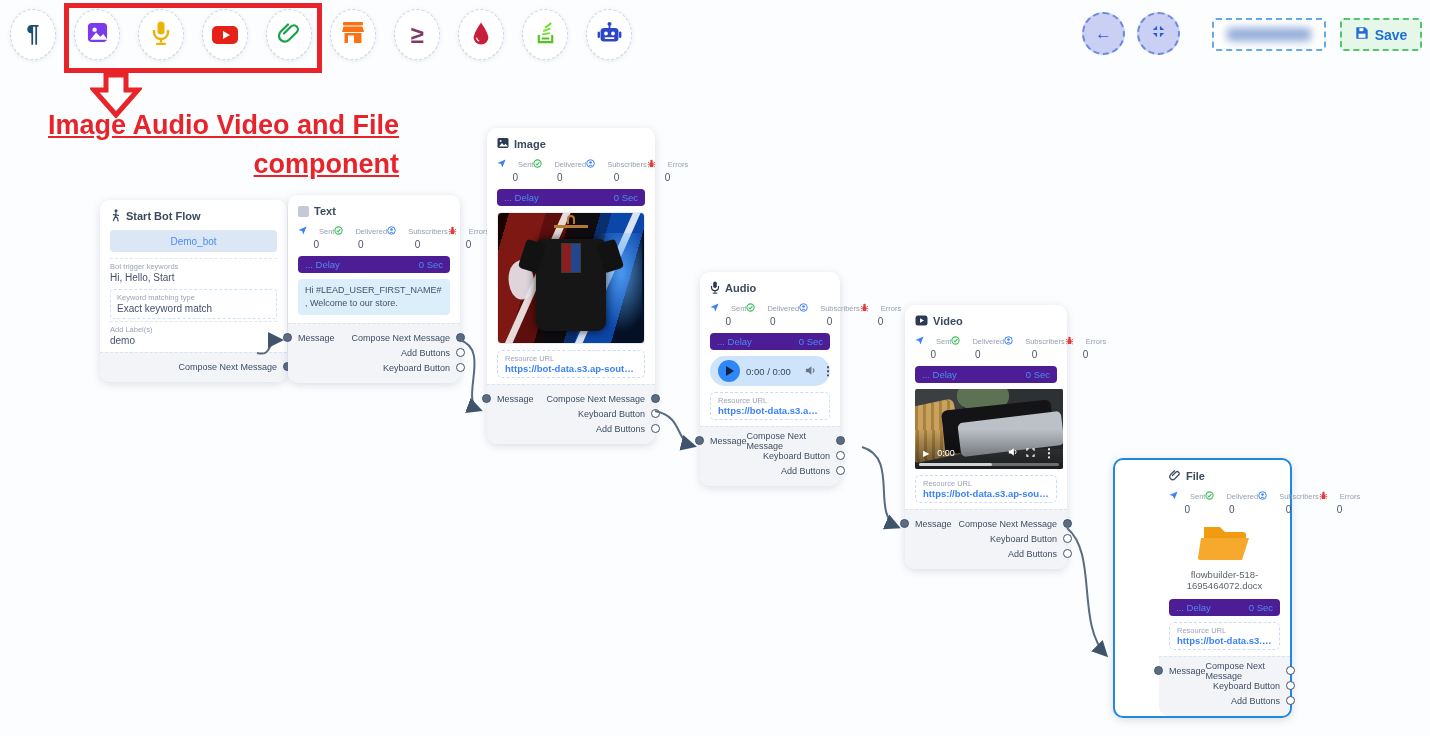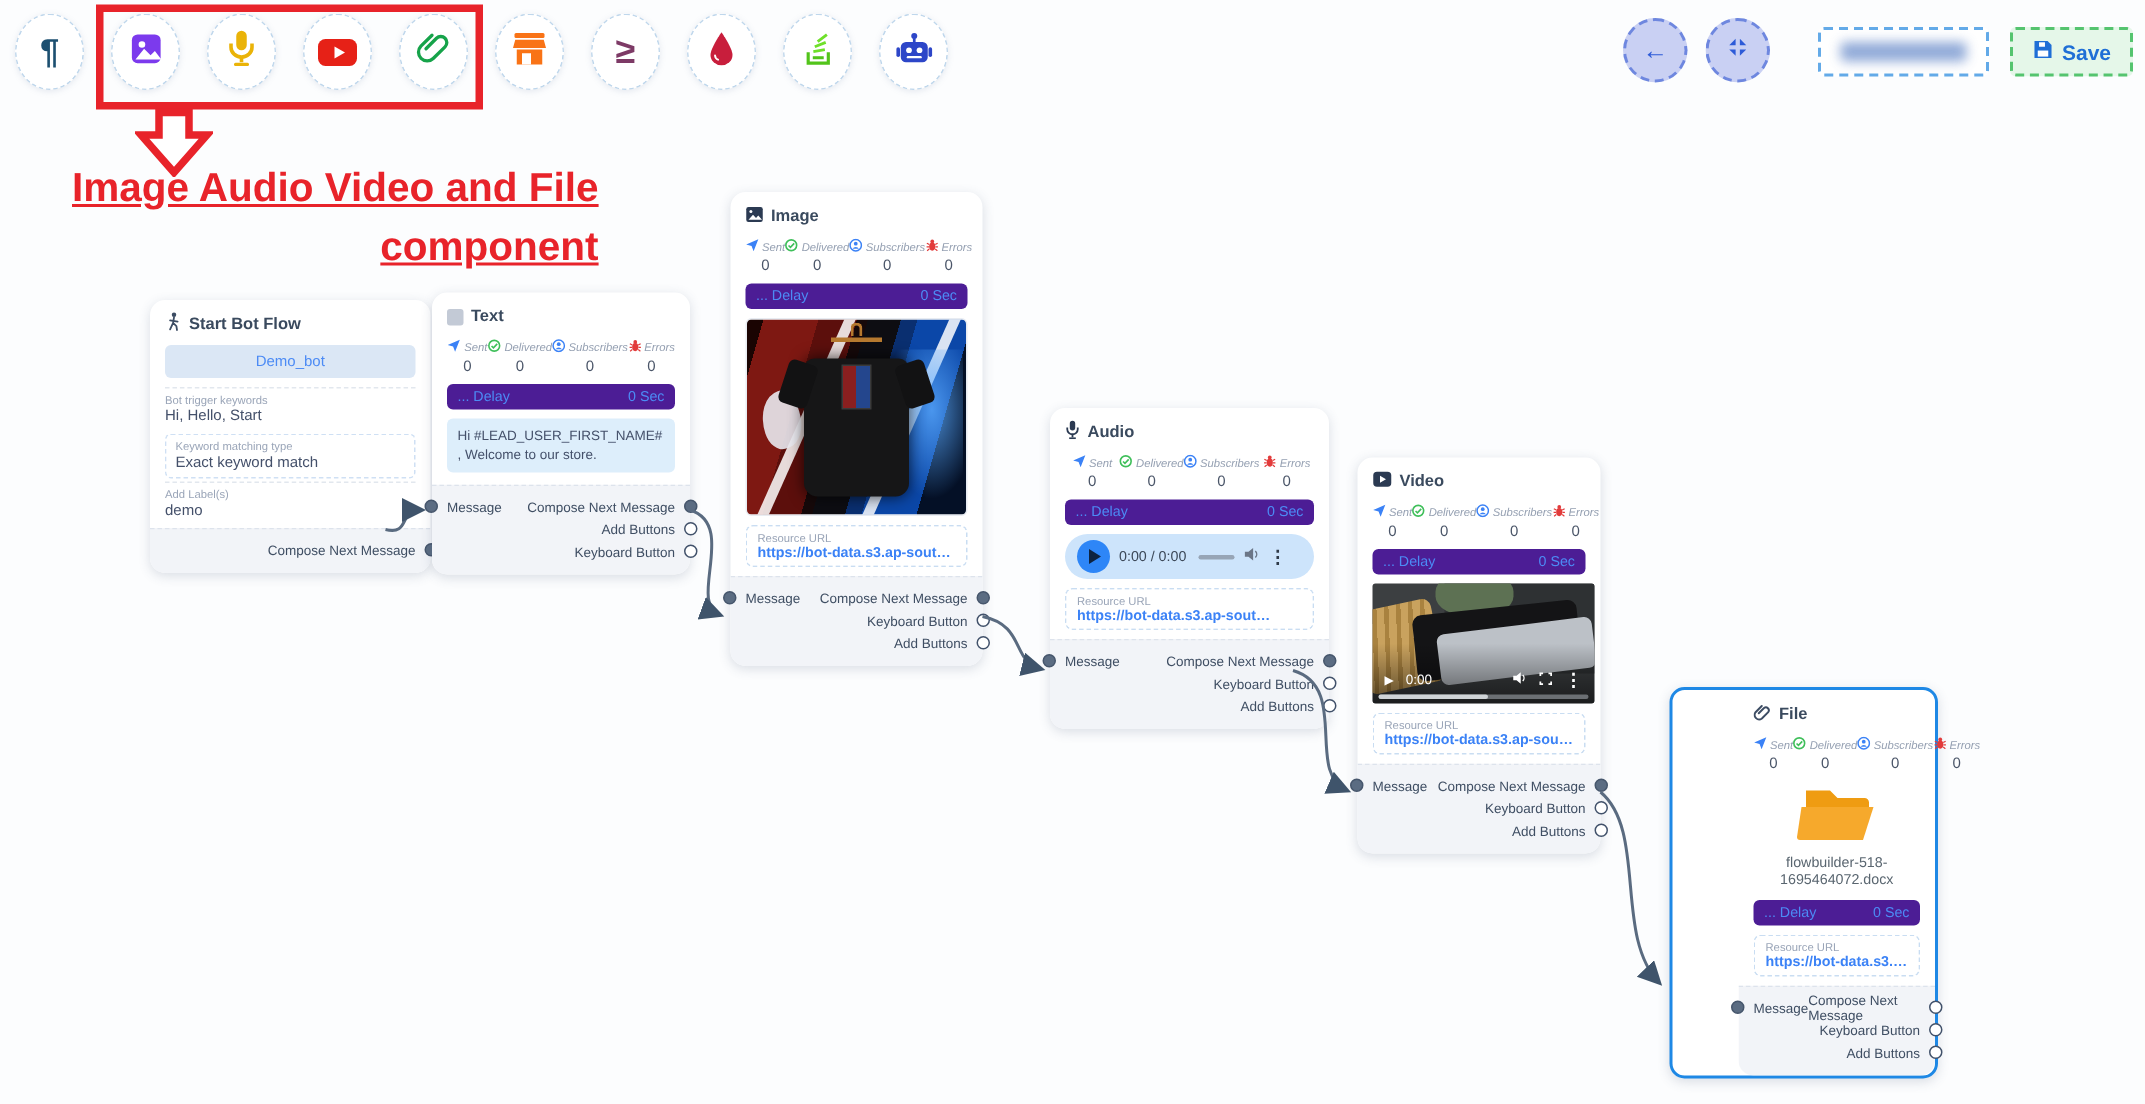--- a/index.html
+++ b/index.html
@@ -35,21 +35,21 @@
   
   svg.wires { position:absolute; left:0; top:0; width:1430px; height:736px; z-index:3; pointer-events:none; }
 
   
   .node { position:absolute; background:#fff; border-radius:10px; box-shadow:0 2px 8px rgba(60,80,110,.18); z-index:2; }
   .node.selected { border:2px solid #1e88e5; }
   .n-body { padding:8px 10px 2px; }
   .n-head { display:flex; align-items:center; gap:5px; font-size:11px; font-weight:bold; color:#3a4a5e; height:16px; margin-bottom:6px; }
   .stats { display:flex; margin-bottom:6px; }
   .stat { flex:1; text-align:center; }
-  .stat-top { display:flex; align-items:center; justify-content:center; gap:2px; font-size:7.5px; color:#95a0b2; height:12px;font-style:italic; }
+  .stat-top { display:flex; align-items:center; justify-content:center; gap:12px; font-size:7.5px; color:#95a0b2; height:12px; }
   .stat-val { font-size:10px; color:#4a5568; margin-top:2px; }
   .delay { display:flex; justify-content:space-between; align-items:center; background:#4c1d95; border-radius:4px;
     padding:0 7px; height:17px; font-size:9.5px; color:#4c8bf5; margin-bottom:6px; cursor:pointer; }
   .res { border:1px dashed #c9ddf2; border-radius:5px; padding:3px 7px; margin-bottom:4px; }
   .res-label { font-size:7.5px; color:#9aa5b8; }
   .res-link { font-size:9.5px; color:#3b82f6; font-weight:bold; white-space:nowrap; overflow:hidden; text-overflow:ellipsis; max-width:132px; cursor:pointer; }
   .n-footer { background:#f2f4f8; border-top:1px dashed #dde3ec; border-radius:0 0 10px 10px; padding:6px 10px 8px; }
   .frow { position:relative; height:15px; display:flex; align-items:center; justify-content:flex-end; font-size:9px; color:#3f4e63; }
   .frow .left-label { margin-right:auto; }
   .port { position:absolute; width:9px; height:9px; border-radius:50%; top:3px; cursor:crosshair; }
@@ -415,21 +415,21 @@
         <span>Keyboard Button</span>
         <span class="port pr hollow"></span>
       </div>
       <div class="frow">
         <span>Add Buttons</span>
         <span class="port pr hollow"></span>
       </div>
     </div>
   </div>
 
-  <div class="node" style="left:700px; top:272px; width:186px;">
+  <div class="node" style="left:700px; top:272px; width:140px;">
     <div class="n-body">
       <div class="n-head">
         <span><svg width="10" height="13" viewBox="0 0 10 13">
               <rect x="3.2" y="0.5" width="3.6" height="6.5" rx="1.8" fill="#2b3a52"></rect>
               <path d="M1.5 5 v1.2 a3.5 3.3 0 0 0 7 0 V5" stroke="#2b3a52" stroke-width="1.2" fill="none"></path>
               <rect x="4.4" y="9.8" width="1.2" height="1.8" fill="#2b3a52"></rect>
               <rect x="2.8" y="11.6" width="4.4" height="1.1" fill="#2b3a52"></rect>
             </svg></span>
         <span>Audio</span>
       </div>

